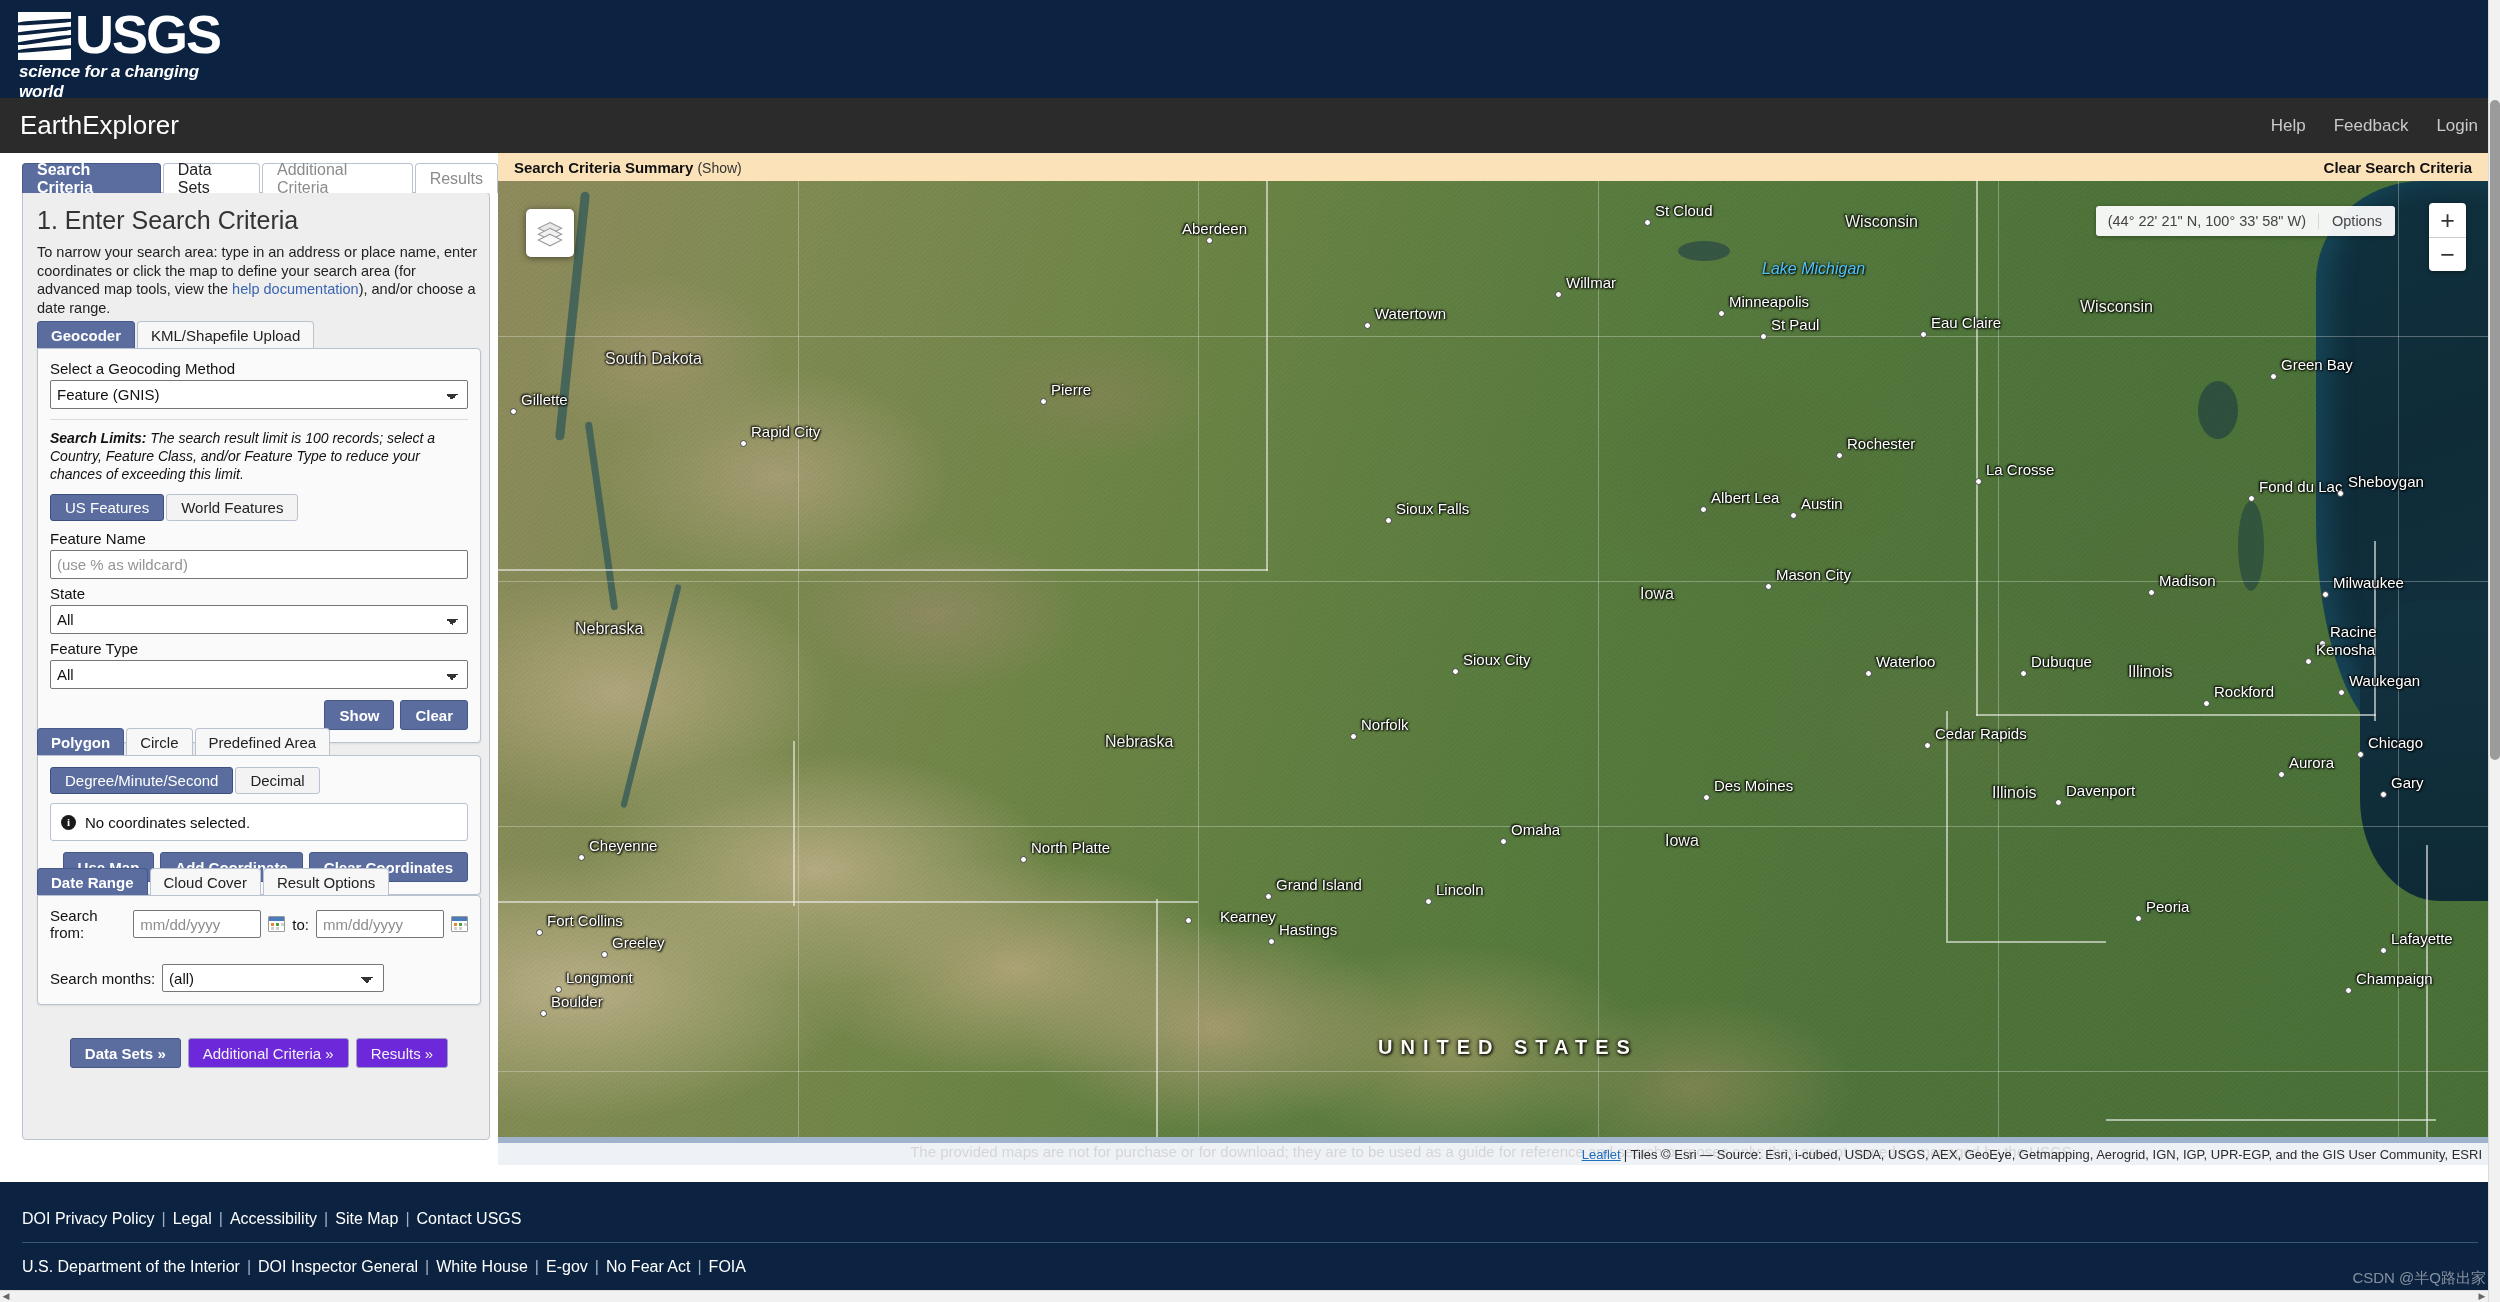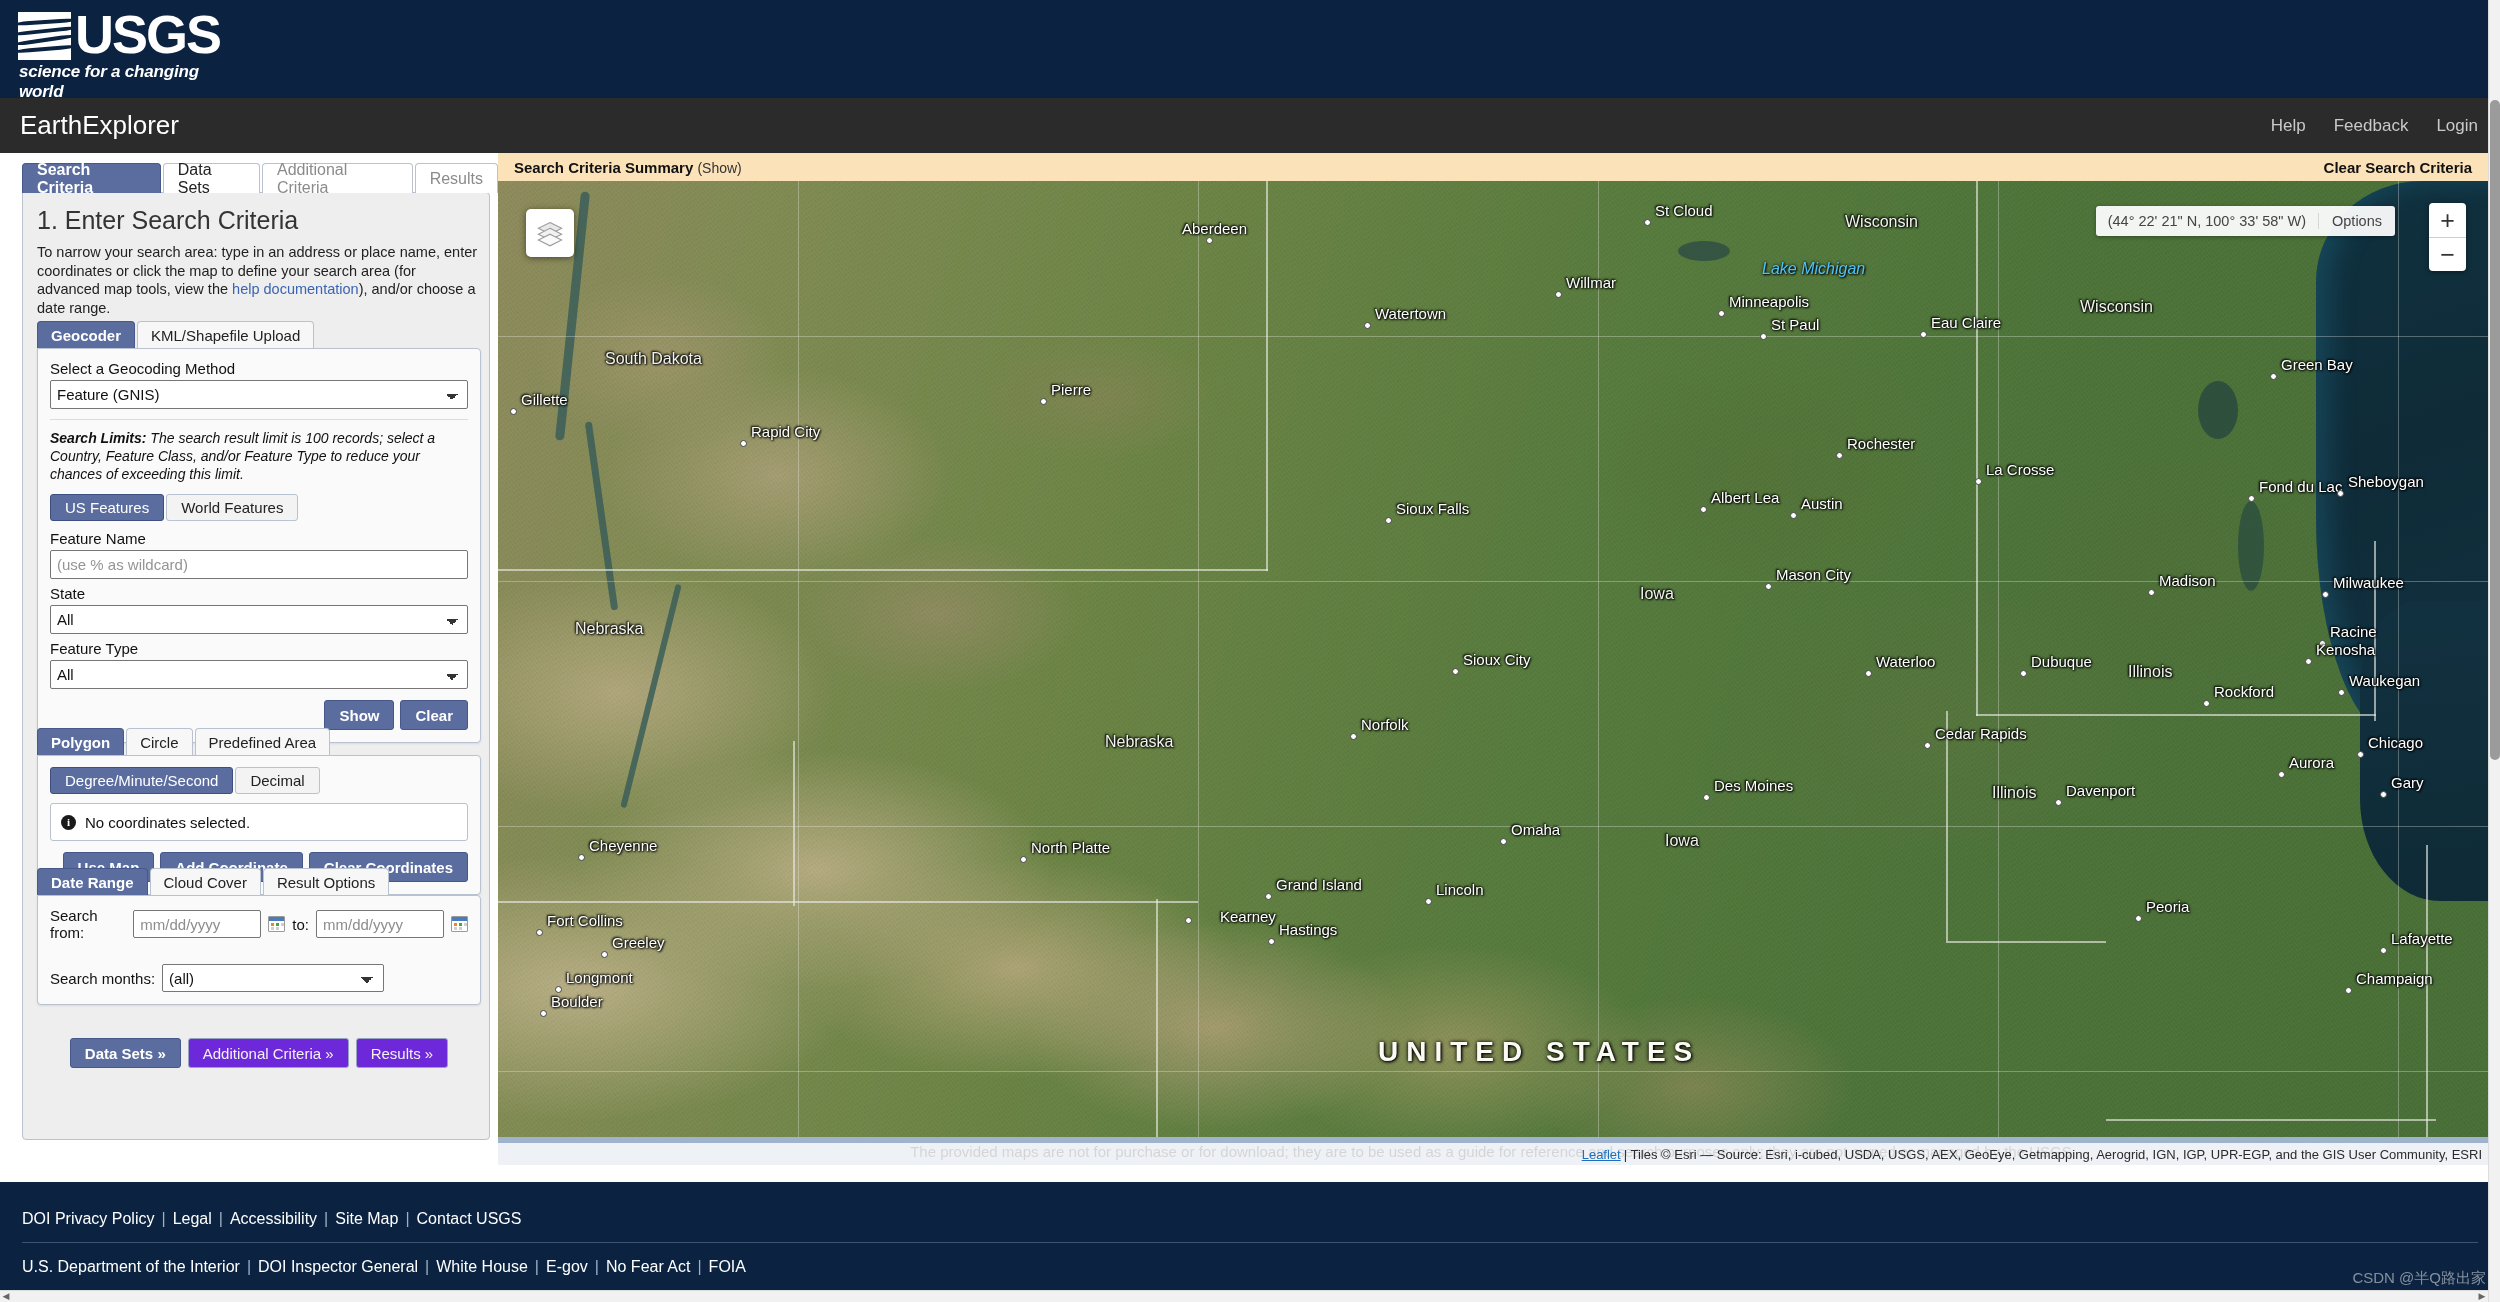--- a/index.html
+++ b/index.html
@@ -333,21 +333,21 @@
     position: absolute; color: #f2f2ee; font-size: 16px;
     text-shadow: 0 0 3px #000, 1px 1px 2px #000, -1px -1px 2px #000;
     white-space: nowrap; pointer-events: none;
   }
   .water-label {
     position: absolute; color: #4fc3f7; font-size: 16px;
     font-style: italic; text-shadow: 0 0 3px #000, 1px 1px 2px #000;
     white-space: nowrap; pointer-events: none;
   }
   .country-label {
-    position: absolute; color: #fbfbf4; font-size: 28px;
+    position: absolute; color: #fbfbf4; font-size: 20px;
     font-weight: bold; letter-spacing: 8px;
     text-shadow: 0 0 4px #000, 1px 1px 3px #000;
     white-space: nowrap; pointer-events: none;
   }
 
   .layers-ctl {
     position: absolute; left: 28px; top: 28px;
     width: 48px; height: 48px; background: #fff;
     border-radius: 5px; box-shadow: 0 1px 6px rgba(0,0,0,0.5);
     display: flex; align-items: center; justify-content: center;

